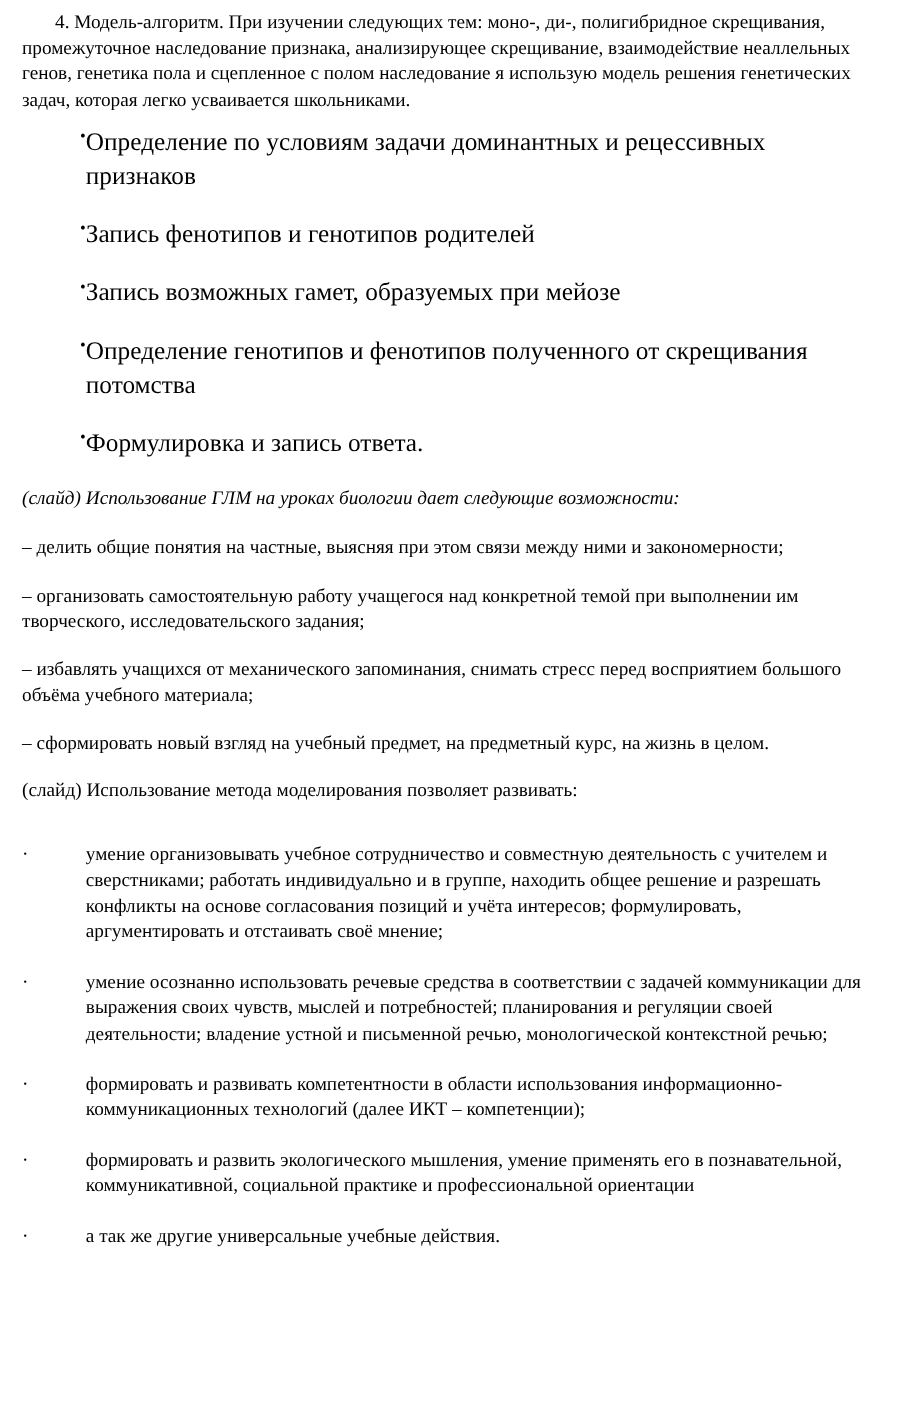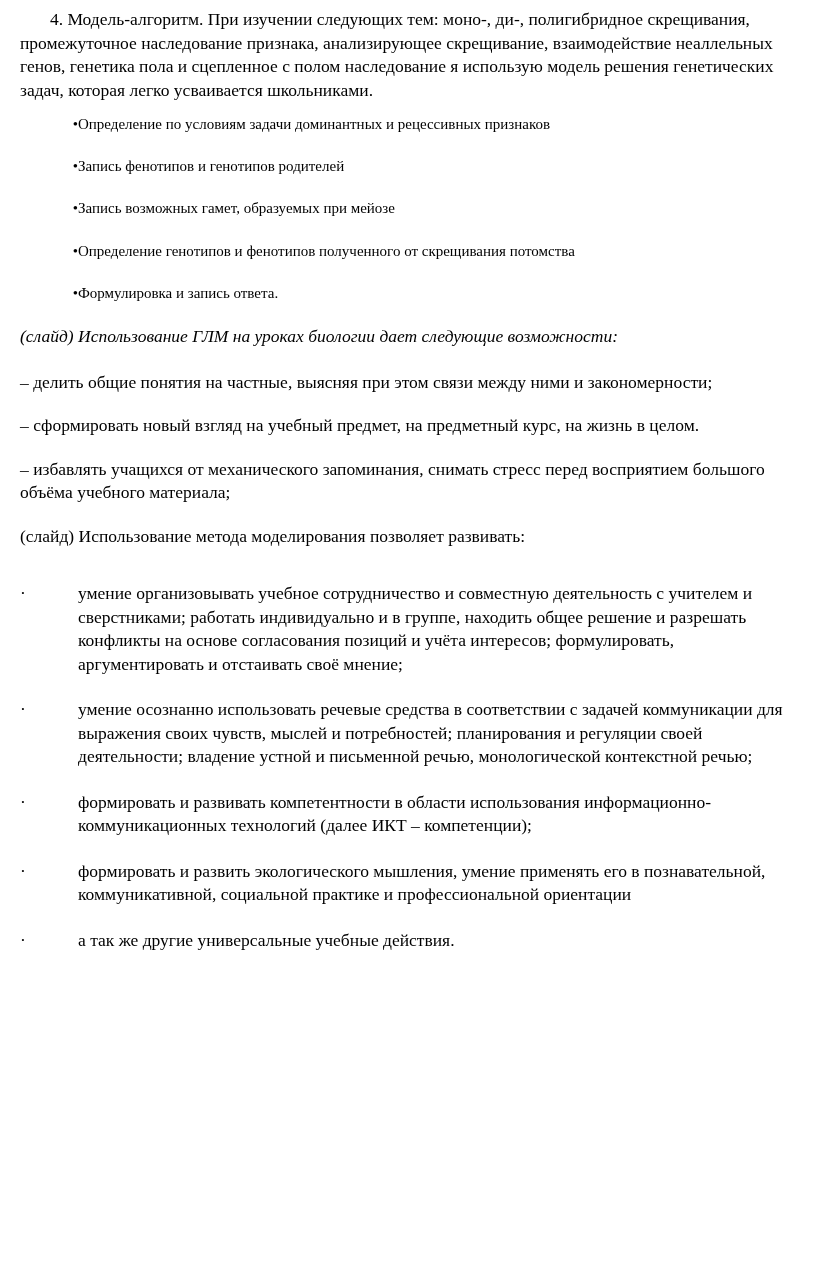--- a/index.html
+++ b/index.html
@@ -39,21 +39,21 @@
     width: 58px;
     flex: 0 0 58px;
     text-align: right;
     padding-right: 0;
     font-size: 17.5px;
     line-height: 1.345;
   }
   .bullet-row .btext {
     flex: 1 1 auto;
     padding-left: 0;
-    font-size: 15px;
+    font-size: 23px;
     line-height: 1.345;
   }
   .bullet-row.dot .marker { font-size: 15px; }
   .lead {
     margin: 0 0 22px 0;
     font-style: italic;
   }
   .dash-par {
     margin: 0 0 20px 0;
   }
@@ -101,22 +101,23 @@
     <span class="btext">Определение генотипов и фенотипов  полученного от скрещивания потомства</span>
   </div>
   <div class="bullet-row dot">
     <span class="marker">•</span>
     <span class="btext">Формулировка и запись ответа.</span>
   </div>
 
   <p class="lead"> (слайд)   Использование ГЛМ на уроках биологии дает следующие возможности:</p>
 
   <p class="dash-par">– делить общие понятия на частные, выясняя при этом связи между ними  и закономерности;</p>
+  <p class="dash-par">– организовать самостоятельную работу учащегося над конкретной темой при выполнении им творческого, исследовательского задания;</p>
+  <p class="dash-par">– избавлять учащихся от механического запоминания, снимать стресс перед восприятием большого объёма учебного материала;</p>
   <p class="dash-par">– сформировать новый взгляд на учебный предмет, на предметный курс, на жизнь в целом.</p>
-  <p class="dash-par">– избавлять учащихся от механического запоминания, снимать стресс перед восприятием большого объёма учебного материала;</p>
 
   <p class="sub-lead">(слайд)   Использование метода моделирования позволяет развивать:</p>
 
   <div class="mid-bullet">
     <span class="marker">·</span>
     <span class="btext">умение организовывать  учебное сотрудничество и совместную деятельность с учителем и сверстниками;   работать индивидуально и в группе, находить общее решение и разрешать конфликты на основе согласования позиций и учёта интересов;  формулировать, аргументировать и отстаивать своё мнение;</span>
   </div>
   <div class="mid-bullet">
     <span class="marker">·</span>
     <span class="btext">умение осознанно использовать речевые средства в соответствии с задачей коммуникации для выражения своих чувств, мыслей и потребностей; планирования и регуляции своей деятельности;  владение устной и письменной речью, монологической контекстной речью;</span>

